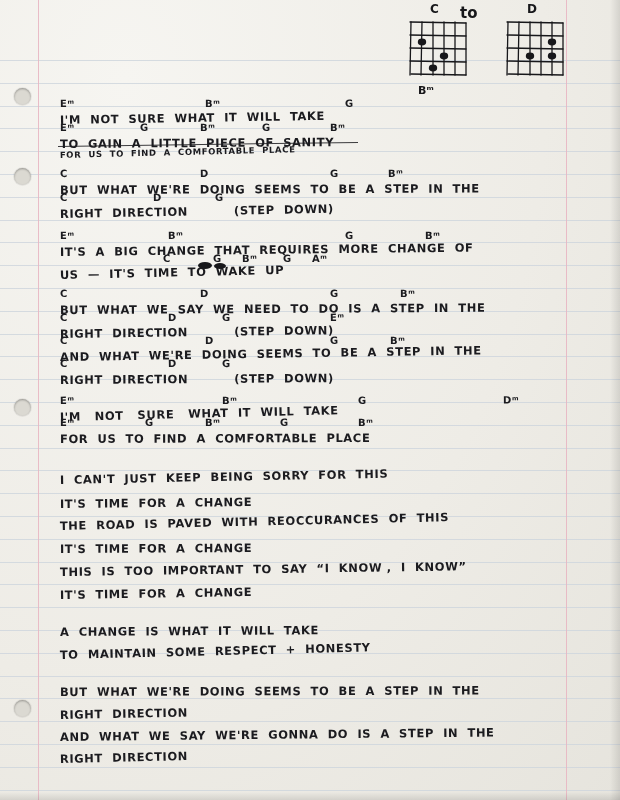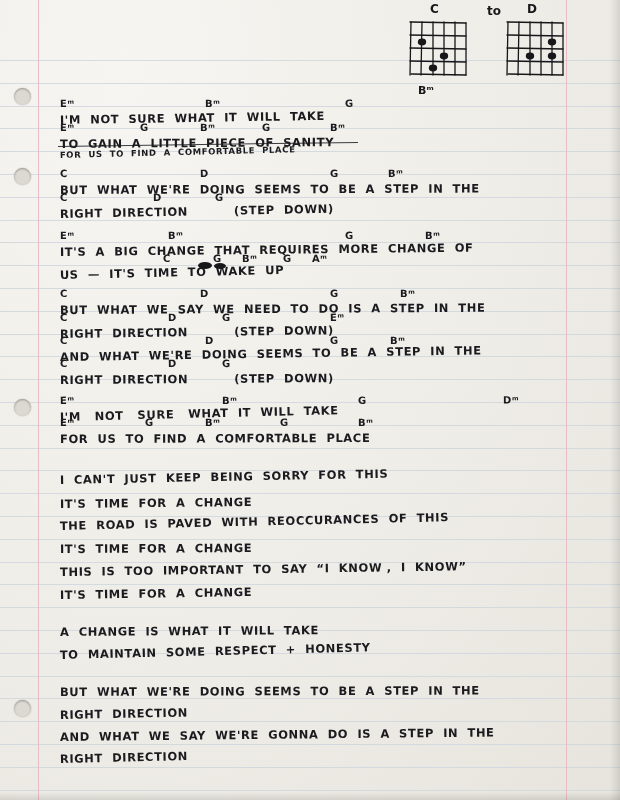--- a/index.html
+++ b/index.html
@@ -138,21 +138,21 @@
         <line x1="47" y1="2" x2="47" y2="55"></line>
         <line x1="58" y1="3" x2="58" y2="55"></line>
       </g>
       <g fill="#17171a">
         <ellipse cx="14" cy="22" rx="4.2" ry="3.4"></ellipse>
         <ellipse cx="36" cy="36" rx="4.2" ry="3.4"></ellipse>
         <ellipse cx="25" cy="48" rx="4.2" ry="3.4"></ellipse>
       </g>
     </svg>
     <div class="dlabel" style="left:10px;top:64px;font-size:11px;">Bᵐ</div>
-    <div class="dlabel" style="left:79px;top:-16px;font-size:12px;">to</div>
+    <div class="dlabel" style="left:52px;top:-16px;font-size:15px;">to</div>
   </div>
 
   <div class="diagram" style="left:505px;top:20px;">
     <div class="dlabel" style="left:22px;top:-18px;">D</div>
     <svg class="grid" width="60" height="60" viewBox="0 0 60 60">
       <g stroke="#17171a" stroke-width="1.3" fill="none" stroke-linecap="round">
         <line x1="2" y1="2" x2="58" y2="3"></line>
         <line x1="2" y1="15" x2="58" y2="16"></line>
         <line x1="2" y1="28" x2="58" y2="29"></line>
         <line x1="2" y1="41" x2="58" y2="42"></line>

